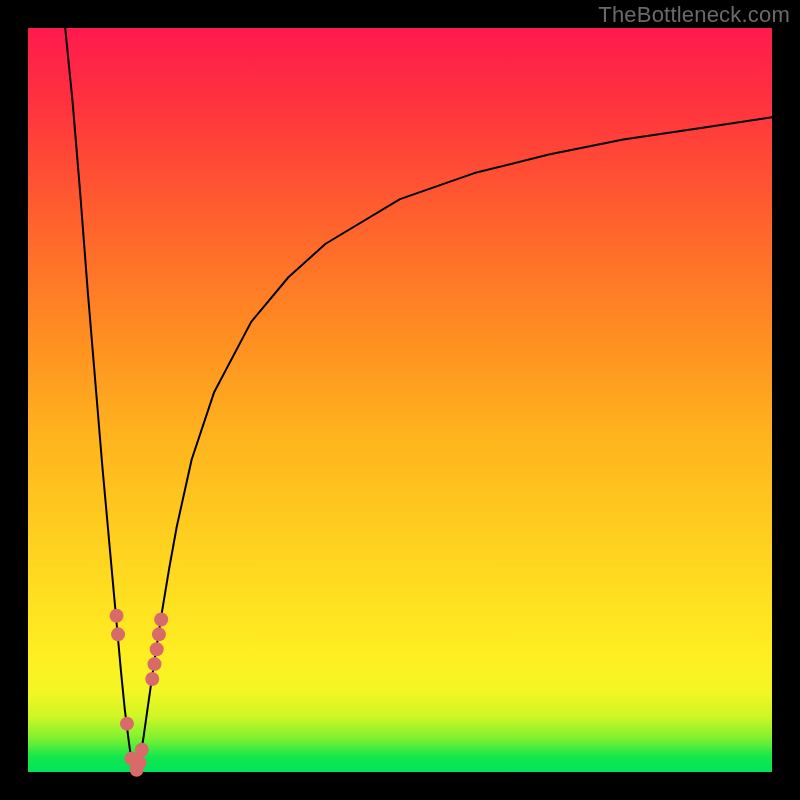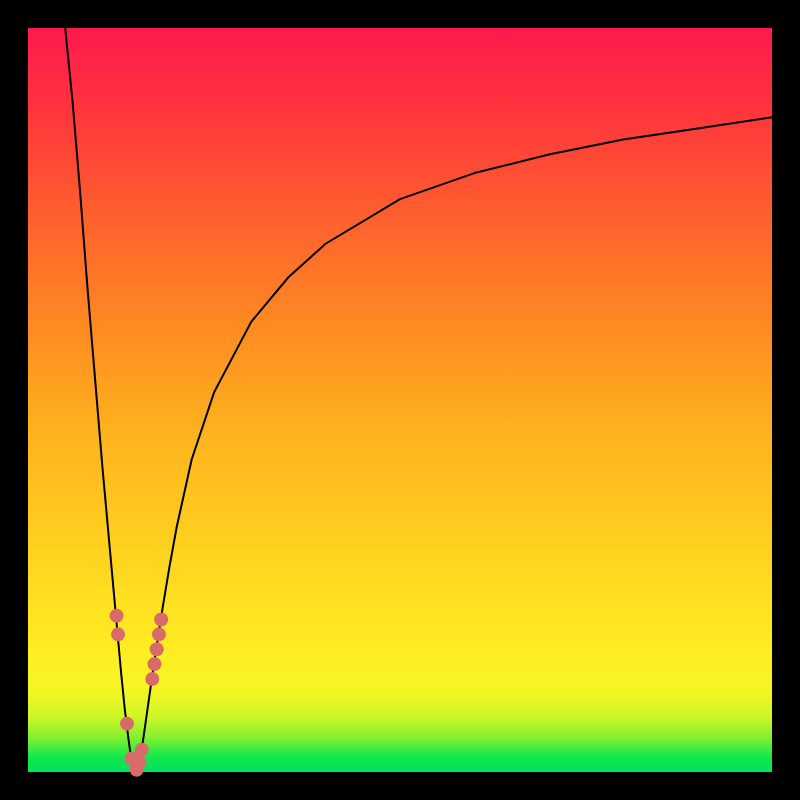--- a/index.html
+++ b/index.html
@@ -30,20 +30,21 @@
   svg {
     position: absolute;
     top: 0;
     left: 0;
   }
 </style>
 </head>
 <body>
 
 <div class="frame">
+  <div class="watermark">TheBottleneck.com</div>
   <svg id="plot" width="800" height="800" viewBox="0 0 800 800">
       <defs>
         <linearGradient id="bg" x1="0" y1="1" x2="0" y2="0">
           <stop offset="0%" stop-color="#00e35a"></stop>
           <stop offset="2%" stop-color="#12e74e"></stop>
           <stop offset="4.5%" stop-color="#7ef030"></stop>
           <stop offset="7.5%" stop-color="#d0f626"></stop>
           <stop offset="11%" stop-color="#f4f623"></stop>
           <stop offset="16%" stop-color="#ffee22"></stop>
           <stop offset="30%" stop-color="#ffd21f"></stop>

